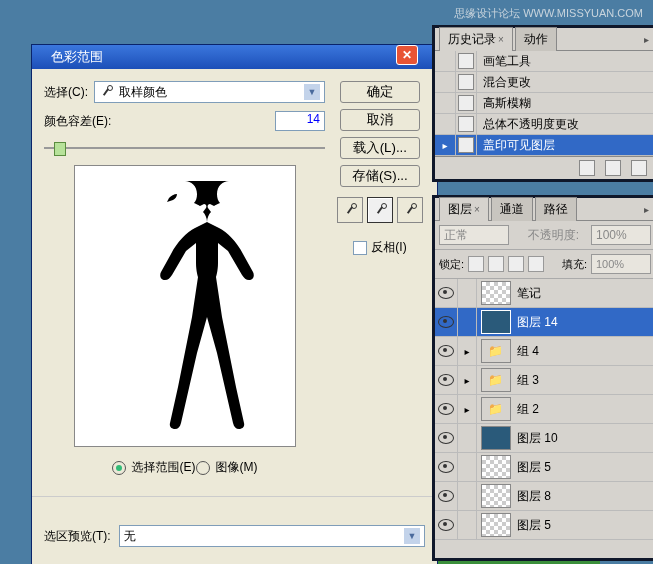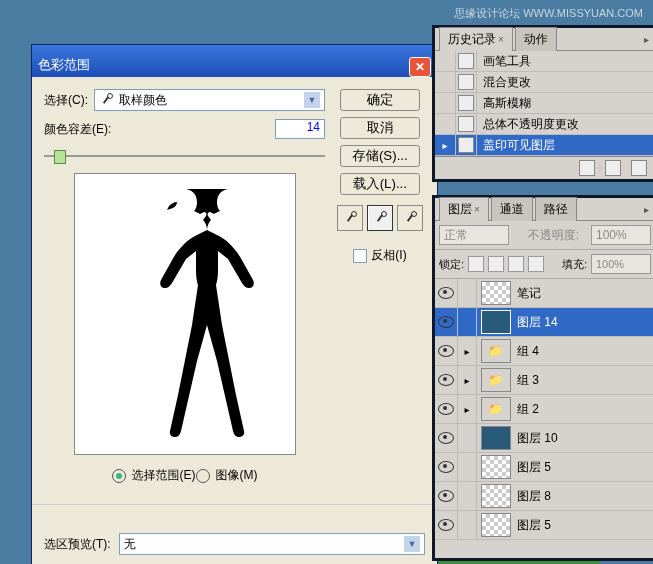--- a/index.html
+++ b/index.html
@@ -1,19 +1,19 @@
 <!DOCTYPE html>
 <html><head>
 <meta charset="utf-8">
 <style>
 body{margin:0;font-family:"Microsoft YaHei",SimSun,Tahoma,sans-serif;font-size:12px;background:#4b7da3;width:653px;height:564px;overflow:hidden;position:relative}
 .watermark{position:absolute;top:6px;right:10px;color:#c8d4dd;font-size:11px}
 
 .dlg{position:absolute;left:31px;top:44px;width:405px;background:#ece9d8;border:1px solid #0a246a}
-.dlg-title{background:linear-gradient(#3b77dd,#1c4fb8);color:#fff;height:32px;line-height:24px;padding:0 6px;display:flex;align-items:flex-end;justify-content:space-between;font-size:13px}
+.dlg-title{background:linear-gradient(#3b77dd,#1c4fb8);color:#fff;height:24px;line-height:24px;padding:0 19px;display:flex;align-items:flex-start;justify-content:space-between;font-size:13px}
 .dlg-close{width:20px;height:18px;background:#e85435;border:1px solid #fff;color:#fff;display:flex;align-items:center;justify-content:center;font-weight:bold;font-family:Arial;font-size:12px;border-radius:3px}
 .dlg-body{padding:12px;display:flex;gap:10px}
 .dlg-left{flex:1}
 .row{display:flex;align-items:center;gap:6px;margin-bottom:8px}
 .label-r{display:inline-block}
 .select{border:1px solid #7f9db9;background:#fff;height:20px;padding:0 4px;display:flex;align-items:center;gap:6px;flex:1}
 .select-arrow{background:#c3d3ea;width:16px;height:16px;display:flex;align-items:center;justify-content:center;color:#4a6a9c;font-size:9px;margin-left:auto}
 .eyedrop{width:14px;height:14px;display:inline-block;position:relative}
 .eyedrop::before{content:"";position:absolute;width:2px;height:8px;background:#333;top:3px;left:6px;transform:rotate(35deg)}
 .eyedrop::after{content:"";position:absolute;width:4px;height:4px;border:1px solid #333;border-radius:50%;top:0;left:8px}
@@ -116,22 +116,22 @@
           </label>
         <label class="row">
             <span style="width:12px;height:12px;border:1px solid #555;border-radius:50%"></span>
             <span>图像(M)</span>
           </label>
       </div>
     </div>
     <div class="dlg-right">
       <button class="btn">确定</button>
       <button class="btn">取消</button>
+      <button class="btn">载入(L)...</button>
       <button class="btn">存储(S)...</button>
-      <button class="btn">载入(L)...</button>
       <div class="tool-row">
         <div class="toolbtn">
             <span class="eyedrop"></span>
           </div>
         <div class="toolbtn sel">
             <span class="eyedrop"></span>
           </div>
         <div class="toolbtn">
             <span class="eyedrop"></span>
           </div>

